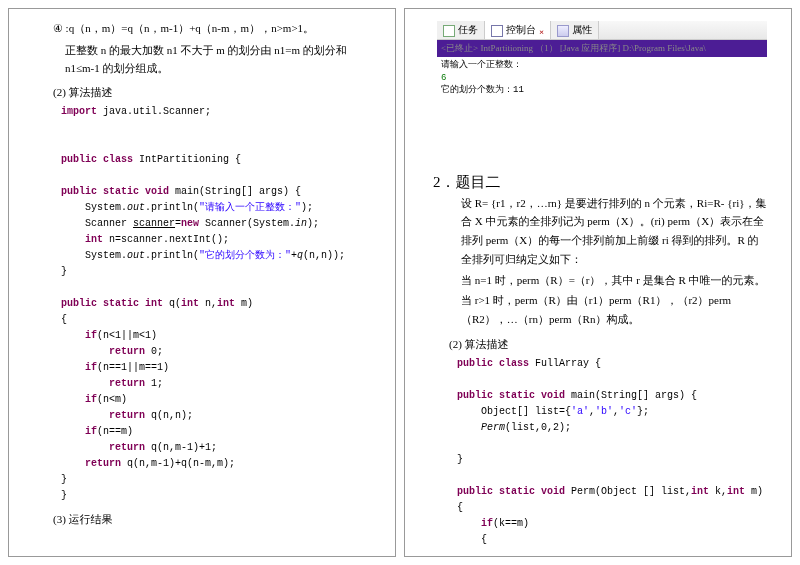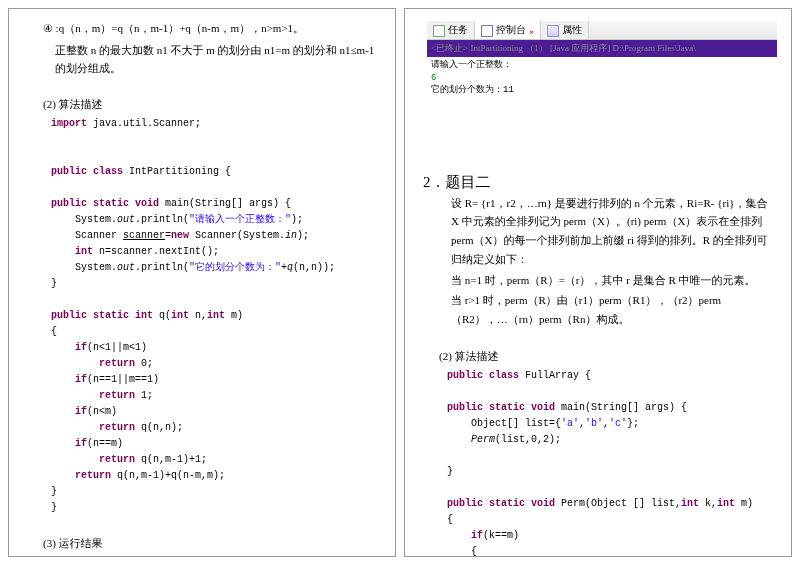--- a/index.html
+++ b/index.html
@@ -14,37 +14,37 @@
 }
 .page-container {
   display: flex;
   gap: 8px;
   padding: 8px;
   height: 549px;
 }
 .page {
   flex: 1;
   border: 1px solid #999;
-  padding: 10px 14px;
+  padding: 10px 24px;
   overflow: hidden;
   box-sizing: border-box;
   position: relative;
 }
 .formula {
   font-size: 11px;
   margin: 2px 0 6px 20px;
 }
 .desc-text {
   font-size: 11px;
   margin: 4px 0 8px 32px;
   line-height: 1.6;
 }
 .section-label {
   font-size: 11px;
-  margin: 20px 0 4px 20px;
+  margin: 8px 0 4px 20px;
 }
 .code {
   font-family: "Courier New", monospace;
   font-size: 10px;
   margin: 0;
   padding: 0 0 0 28px;
   line-height: 1.6;
   white-space: pre;
 }
 .kw { color: #7f0055; font-weight: bold; }

